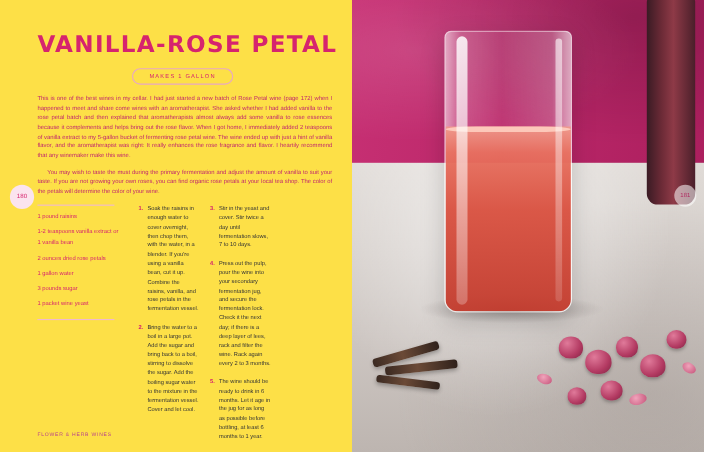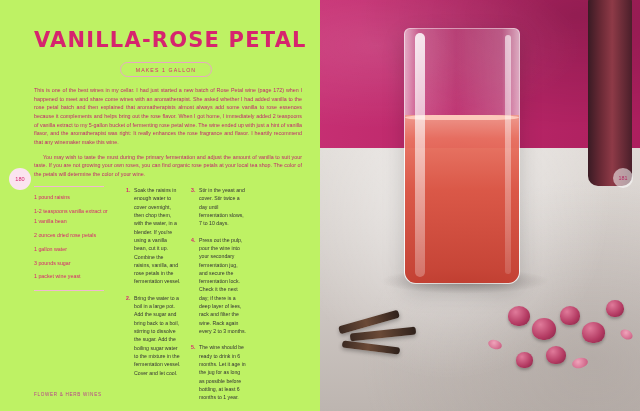--- a/index.html
+++ b/index.html
@@ -13,21 +13,21 @@
   .spread {
     position: relative;
     width: 640px; height: 411px;
     display: flex;
   }
 
   
   .page-left {
     position: relative;
     width: 320px; height: 411px;
-    background: #bef264;
+    background: #fde047;
     padding: 16px;
   }
   .page-left-inner {
     position: absolute;
     left: 34px; top: 0; right: 12px; bottom: 0;
   }
 
   .recipe-title {
     position: absolute;
     left: 0px; top: 28px;

